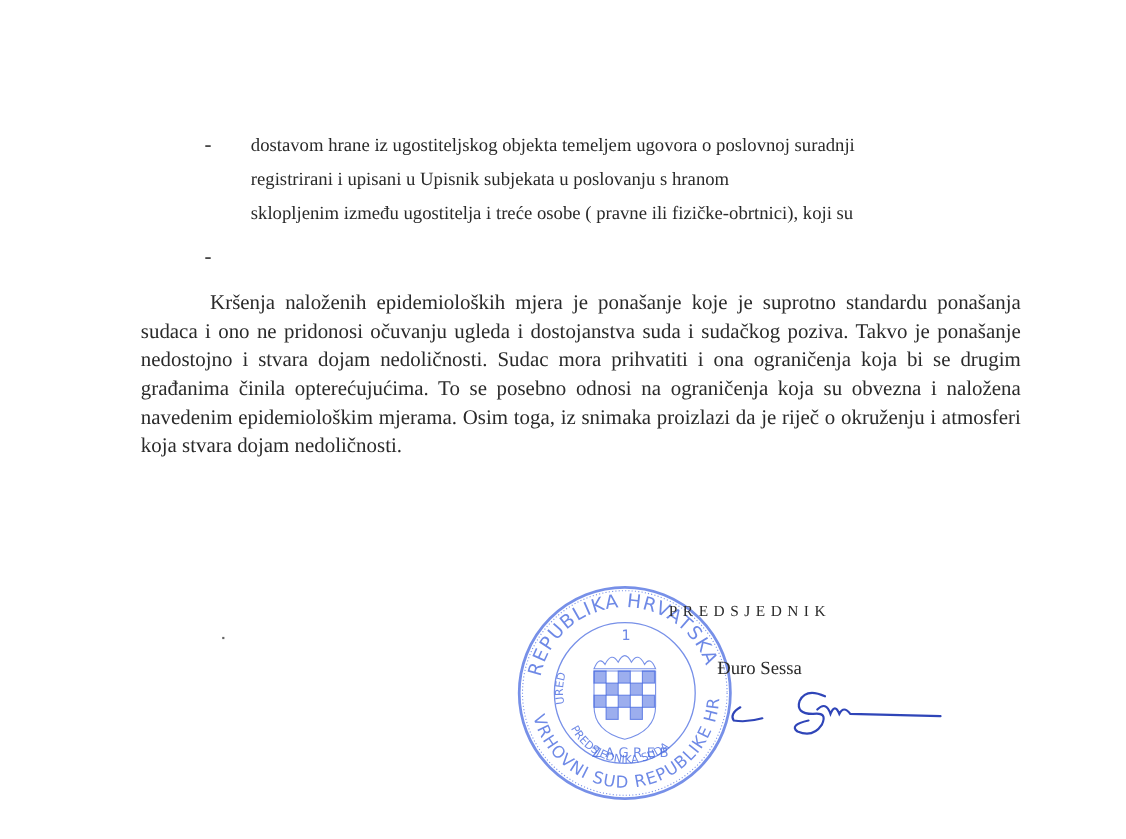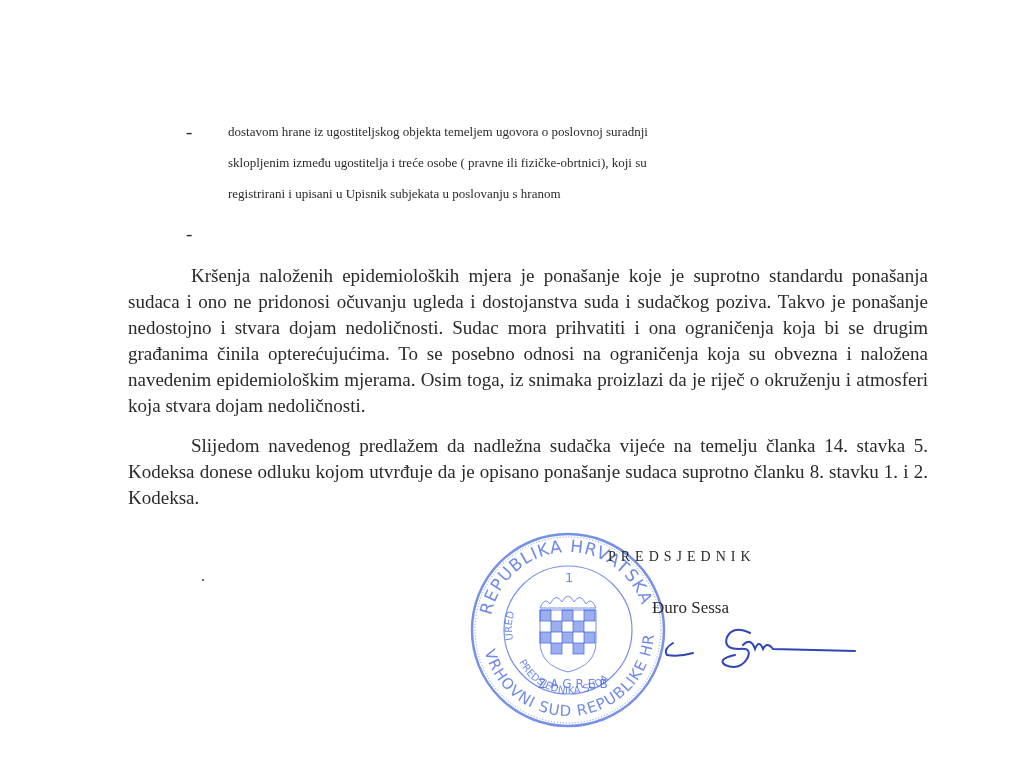--- a/index.html
+++ b/index.html
@@ -1,44 +1,43 @@
 <!DOCTYPE html>
 <html><head>
 <meta charset="utf-8">
 <style>
   html, body { margin: 0; padding: 0; background: #ffffff; }
   body { width: 1024px; height: 763px; position: relative; overflow: hidden;
          font-family: "Liberation Serif", "DejaVu Serif", serif; color: #2a2a2a; }
   .page { position: absolute; left: 0; top: 0; width: 1024px; height: 763px; }
   .bullet { position: absolute; left: 186px; font-size: 19px; }
-  .bullet-text { position: absolute; left: 228px; width: 690px; font-size: 13px; line-height: 26px; }
+  .bullet-text { position: absolute; left: 228px; width: 690px; font-size: 17px; line-height: 26px; }
   .para { position: absolute; left: 128px; width: 800px; font-size: 19px; line-height: 26px;
           text-align: justify; text-indent: 63px; }
   .stray-dot { position: absolute; left: 202px; top: 579px; width: 2px; height: 2px; background: #666; }
   .title { position: absolute; left: 608px; top: 549px; font-size: 14px; letter-spacing: 5px; }
   .signer { position: absolute; left: 652px; top: 598px; font-size: 17px; }
   .stamp { position: absolute; left: 468px; top: 530px; width: 200px; height: 200px; }
   .signature { position: absolute; left: 655px; top: 615px; width: 205px; height: 60px; }
 </style>
 </head>
 <body>
 
 <div class="page">
 
   <span class="bullet" style="top:121px">-</span>
   <div class="bullet-text" style="top:119px">
     <div>dostavom hrane iz ugostiteljskog objekta temeljem ugovora o poslovnoj suradnji</div>
+    <div style="margin-top:5px">registrirani i upisani u Upisnik subjekata u poslovanju s hranom</div>
     <div style="margin-top:5px">sklopljenim između ugostitelja i treće osobe ( pravne ili fizičke-obrtnici), koji su</div>
-    <div style="margin-top:5px">registrirani i upisani u Upisnik subjekata u poslovanju s hranom</div>
   </div>
 
   <span class="bullet" style="top:223px">-</span>
 
   <p class="para" style="top:263px; margin:0">Kršenja naloženih epidemioloških mjera je ponašanje koje je suprotno standardu ponašanja sudaca i ono ne pridonosi očuvanju ugleda i dostojanstva suda i sudačkog poziva. Takvo je ponašanje nedostojno i stvara dojam nedoličnosti. Sudac mora prihvatiti i ona ograničenja koja bi se drugim građanima činila opterećujućima. To se posebno odnosi na ograničenja koja su obvezna i naložena navedenim epidemiološkim mjerama. Osim toga, iz snimaka proizlazi da je riječ o okruženju i atmosferi koja stvara dojam nedoličnosti.</p>
-  <p class="para" style="top:433px; margin:0">Slijedom navedenog predlažem da nadležna sudačka vijeće na temelju članka 14. stavka 5. Kodeksa donese  odluku kojom utvrđuje da je opisano ponašanje sudaca suprotno članku 8. stavku 1. i 2. Kodeksa.</p>
 
   <div class="stray-dot"></div>
 
   <svg class="stamp" viewBox="0 0 200 200">
     <defs>
       <path id="arcTop" d="M 22 100 A 78 78 0 0 1 178 100"></path>
       <path id="arcBot" d="M 14 100 A 86 86 0 0 0 186 100"></path>
       <path id="arcInTop" d="M 45 110 A 55 55 0 0 1 60 60"></path>
       <path id="arcInBot" d="M 48 125 A 58 58 0 0 0 160 115"></path>
     </defs>

